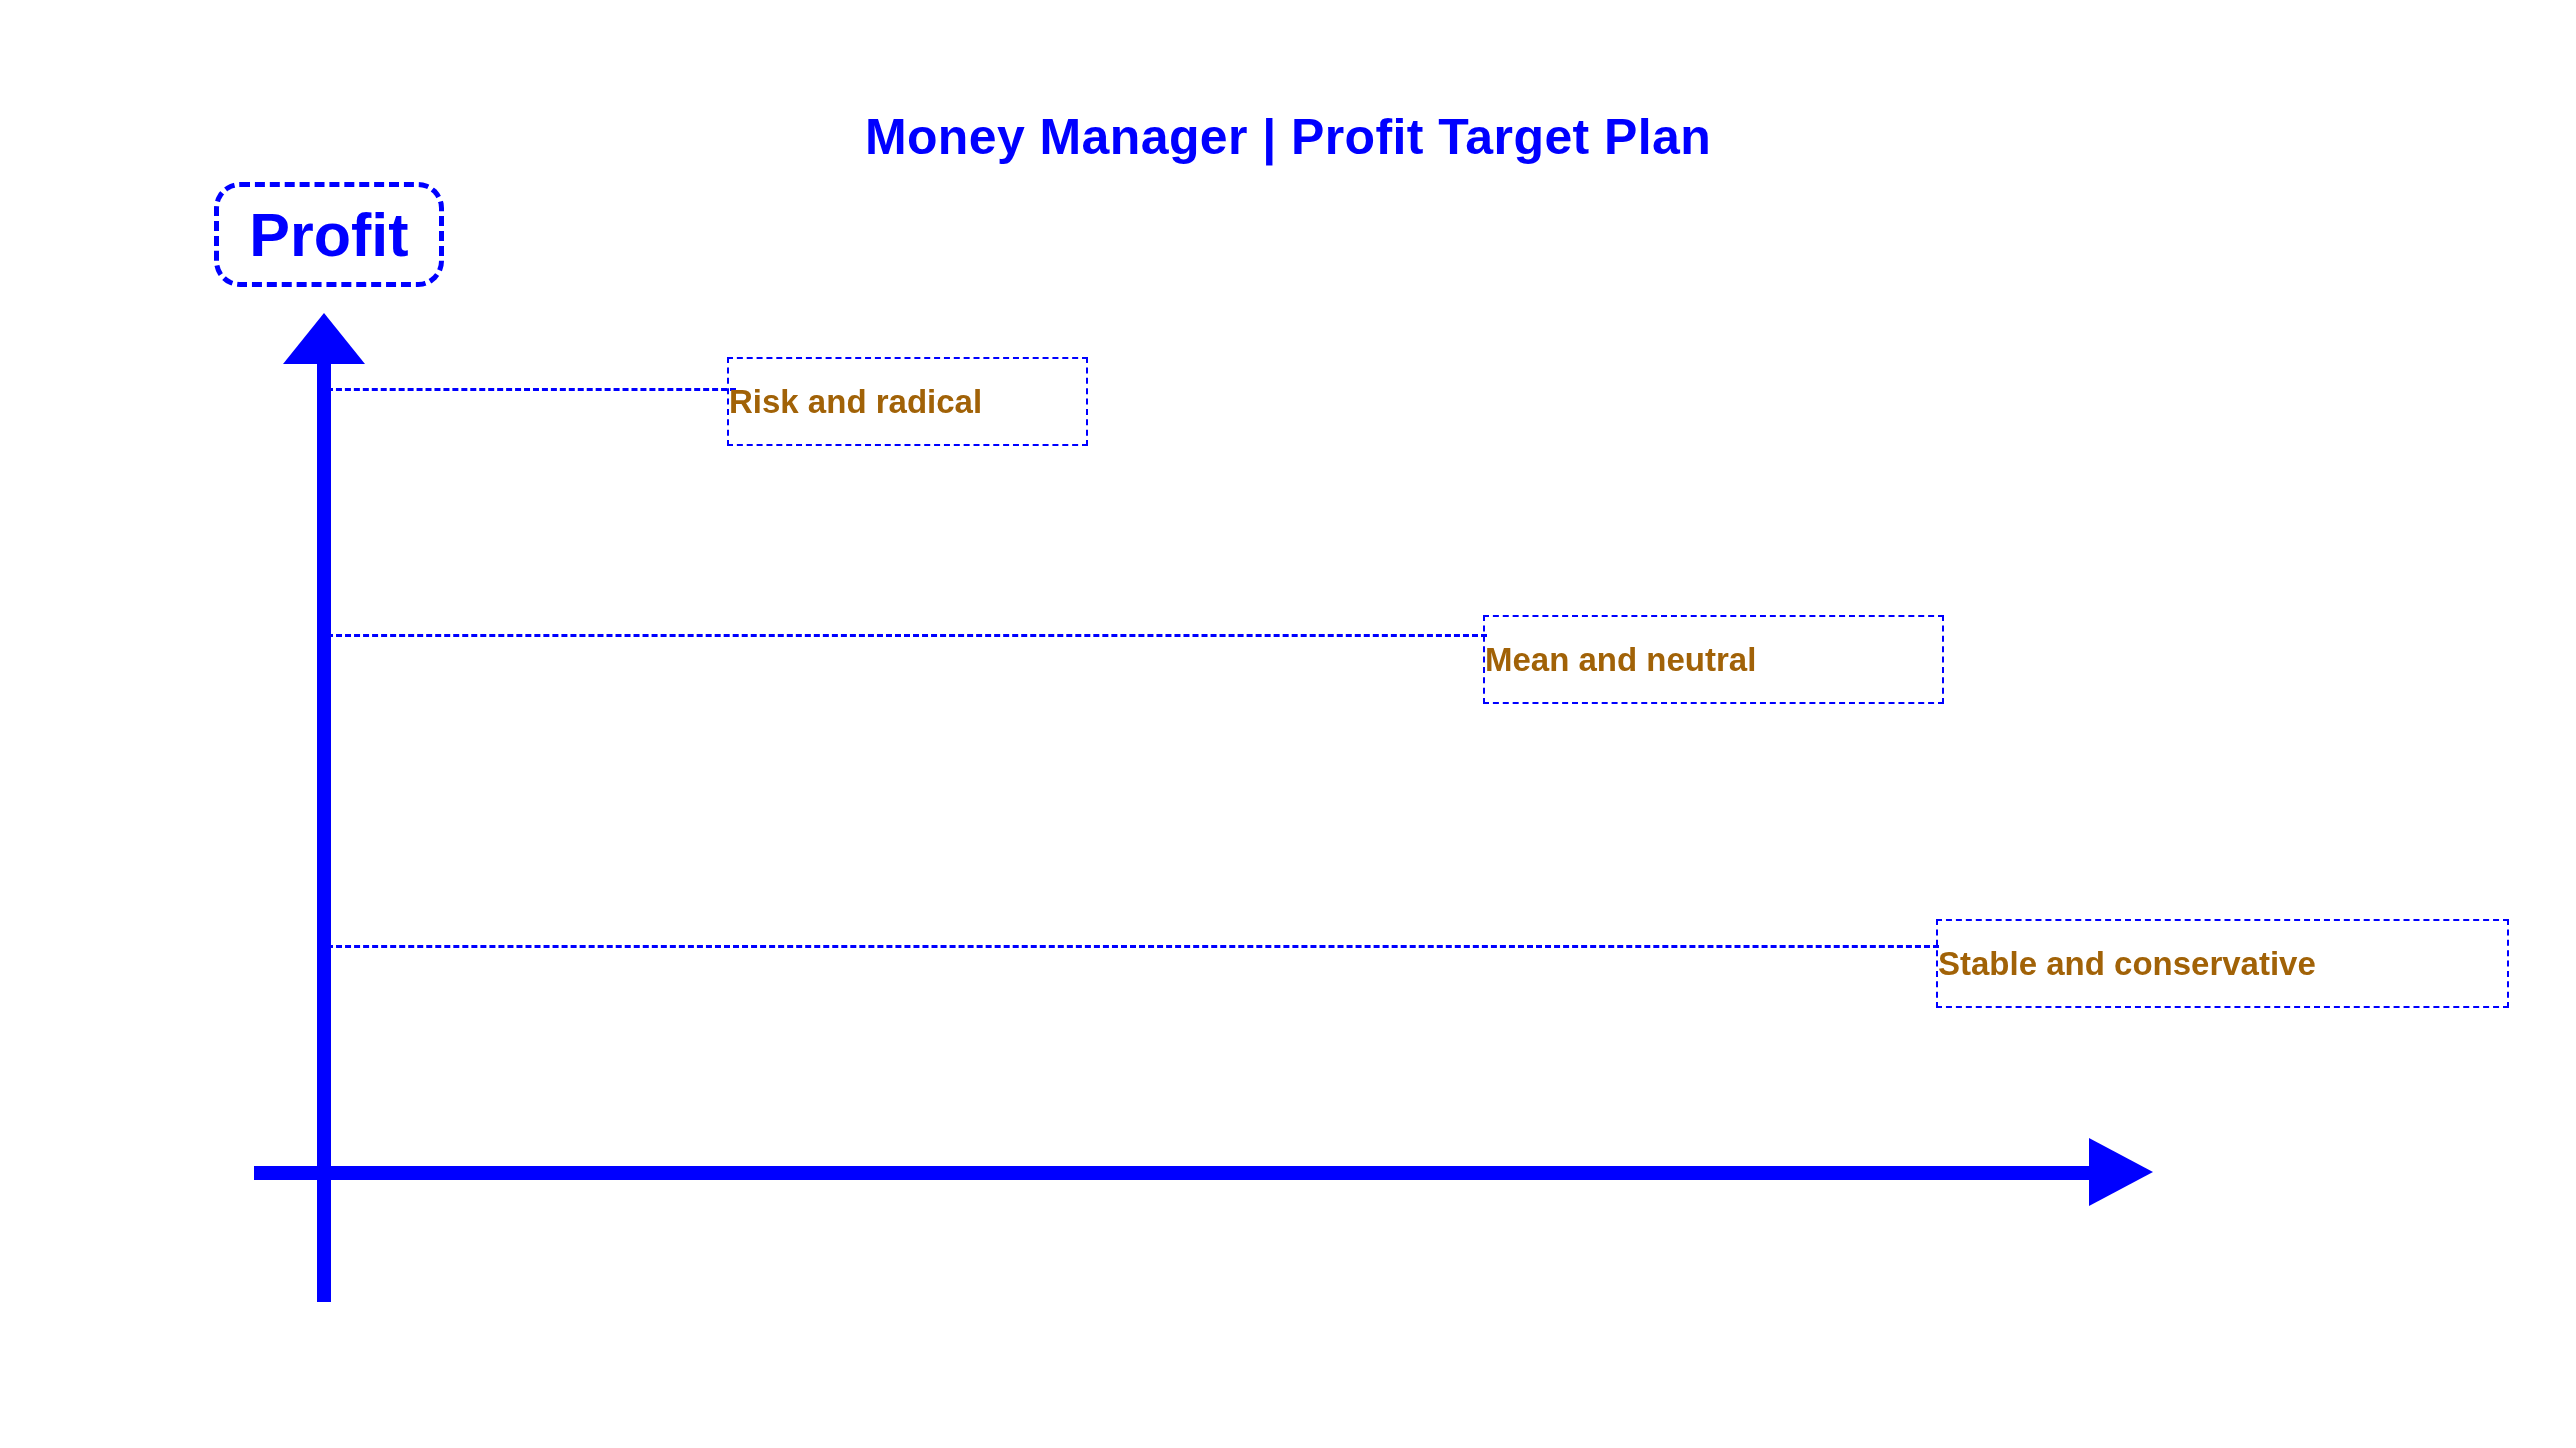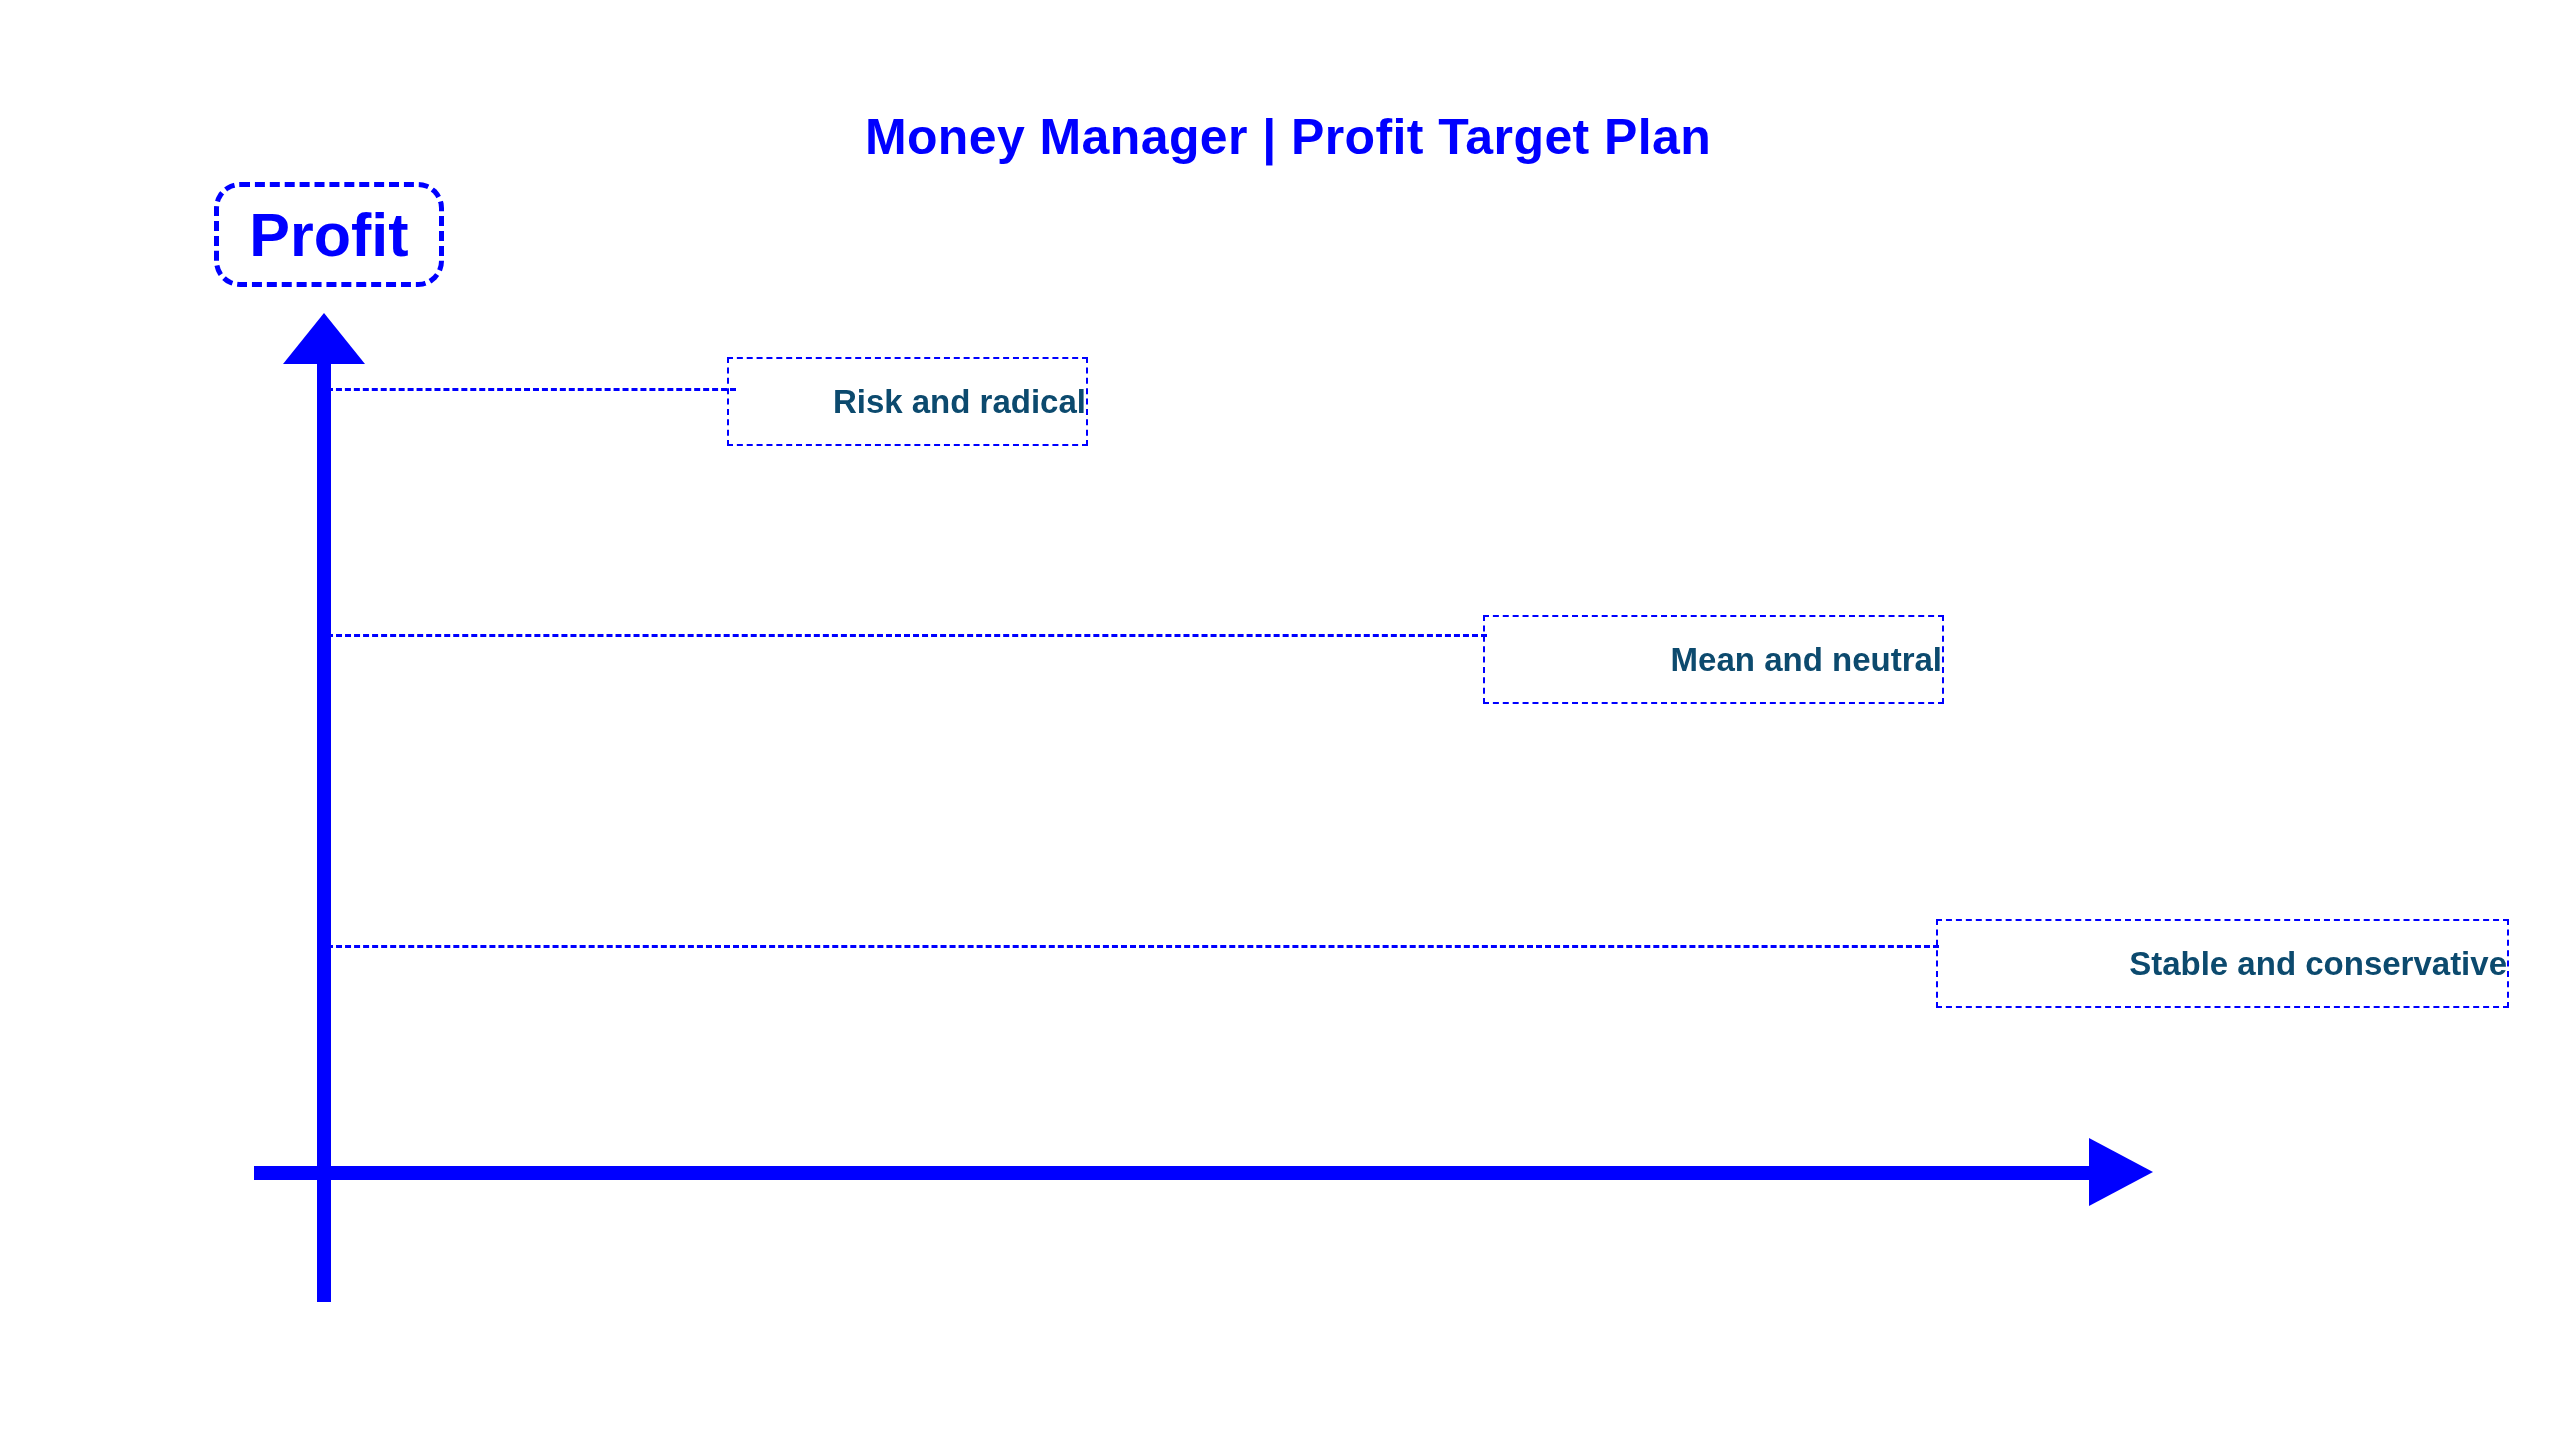--- a/index.html
+++ b/index.html
@@ -109,22 +109,22 @@
   #leader-line-2 { left: 327px; top: 634px;  width: 1160px; }
   #leader-line-3 { left: 327px; top: 945px; width: 1612px; }
 
   
   .annotation-box {
     position: absolute;
     box-sizing: border-box;
     border: 2.3px dashed #0000ff;
     display: flex;
     align-items: center;
-    justify-content: flex-end;
-    color: #0c4a6e;
+    justify-content: flex-start;
+    color: #a16207;
     font-weight: bold;
     font-size: 33px;
     background: transparent;
     white-space: nowrap;
   }
   #annotation-box-1 {
     left: 727px;
     top: 357px;
     width: 361px;
     height: 89px;

